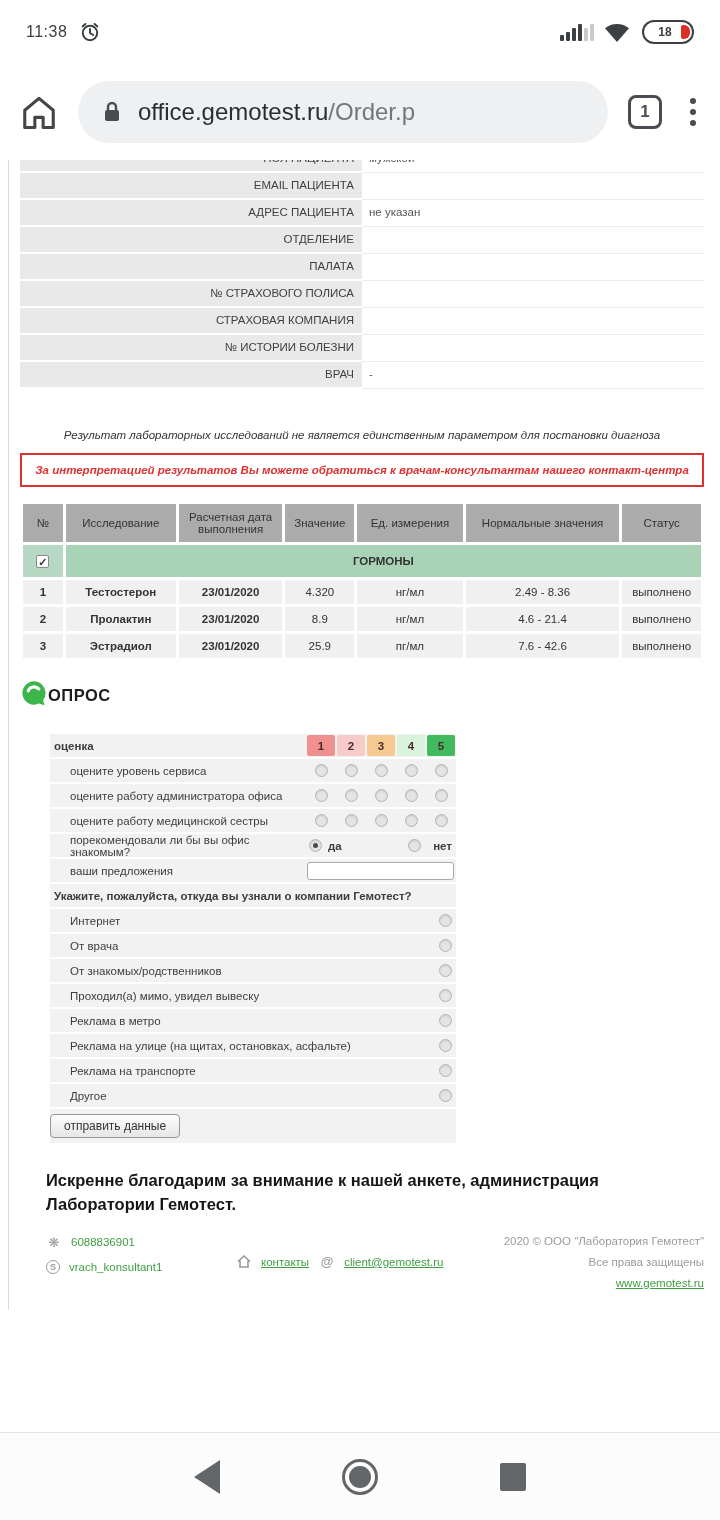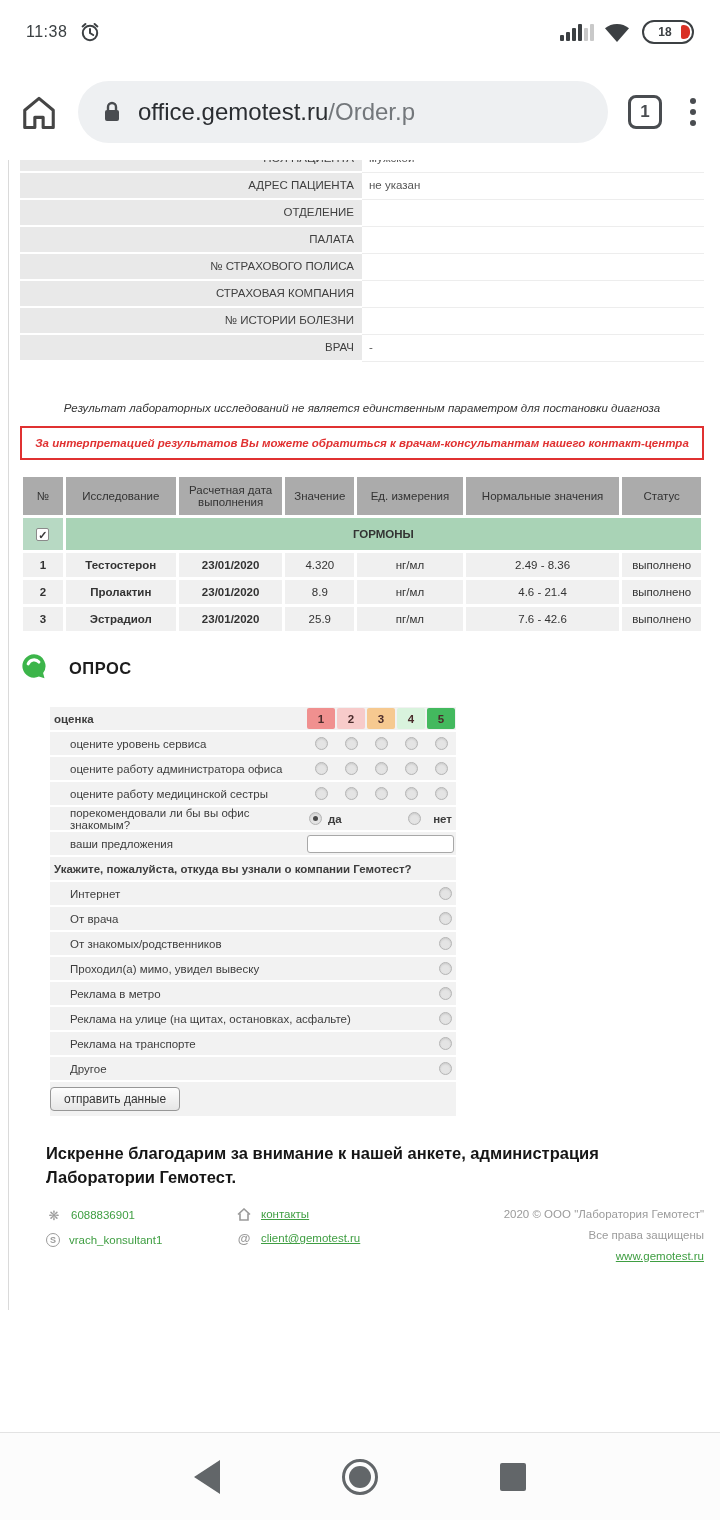--- a/index.html
+++ b/index.html
@@ -54,21 +54,21 @@
     padding:7px 3px; text-align:center; vertical-align:middle; }
   .results-table td { font-size:11.5px; color:#333; text-align:center; vertical-align:middle; }
   .cb-cell { background:#b7d9c3; height:32px; }
   .group-cell { background:#a9d3b6; font-weight:bold; }
   .checkbox { display:inline-block; width:13px; height:13px; background:#fff;
     border:1px solid #8a8a8a; border-radius:2px; font-size:11px; line-height:12px;
     color:#3a3a3a; font-weight:bold; }
   .data-row td { background:#f0f0f0; padding:6px 3px; }
   .b { font-weight:bold; }
   
-  .survey-head { margin-top:18px; display:flex; align-items:center; gap:21px; }
+  .survey-head { margin-top:18px; display:flex; align-items:center; gap:0; }
   .survey-title { font-size:16.5px; font-weight:bold; color:#1d1d1d; letter-spacing:.5px; }
   .intro { margin:17px 0 0 26px; width:618px; font-size:16.5px; font-weight:bold;
     color:#161616; line-height:1.42; }
   .survey-table { margin:23px 0 0 30px; width:406px; font-size:11.5px; color:#3d3d3d; }
   .s-row { display:flex; align-items:center; background:#f2f2f2; border-bottom:2px solid #fff;
     height:25px; }
   .s-label { flex:1; padding-left:20px; }
   .s-label-head { flex:1; padding-left:4px; font-weight:bold; }
   .scale-cell { width:28px; height:21px; margin:0 1px; display:flex; align-items:center;
     justify-content:center; font-weight:bold; color:#4a2b2b; border-radius:2px; font-size:11.5px; }
@@ -87,21 +87,21 @@
   .opt-radio { margin-right:4px; }
   .submit-row { height:34px; border-bottom:none; padding-right:2px; }
   .submit-btn { font-size:12px; color:#333; padding:4px 13px; border:1px solid #979797;
     border-radius:4px; background:linear-gradient(#fdfdfd,#e6e6e6);
     font-family:"Liberation Sans", sans-serif; }
   .thanks { margin:26px 0 0 26px; width:620px; font-size:16.5px; font-weight:bold;
     color:#161616; line-height:1.45; }
   
   .contacts { margin:18px 0 0 26px; display:flex; font-size:11.5px; }
   .c-col1 { width:190px; display:flex; flex-direction:column; gap:10px; }
-  .c-col2 { width:230px; display:flex; flex-direction:column; gap:10px; }
+  .c-col2 { width:230px; display:flex; flex-direction:row; gap:10px; }
   .c-col3 { flex:1; text-align:right; color:#9b9b9b; display:flex; flex-direction:column; gap:9px; }
   .c-item { display:flex; align-items:center; gap:9px; }
   .green { color:#3f9e42; }
   .glink { color:#3f9e42; text-decoration:underline; }
   .gicon { color:#9b9b9b; width:16px; display:inline-flex; justify-content:center;
     font-size:13px; }
   .skype-circ { width:14px; height:14px; border:1.5px solid #9b9b9b; border-radius:50%;
     color:#9b9b9b; font-size:9px; font-weight:bold; display:flex; align-items:center;
     justify-content:center; }
   
@@ -175,20 +175,24 @@
 
 <div class="content">
   <div class="edge-line"></div>
 
   <div>
     <div class="clip">
       <div class="form-row">
         <div class="form-label">ПОЛ ПАЦИЕНТА</div>
         <div class="form-value">мужской</div>
       </div>
+    </div>
+    <div class="form-row">
+      <div class="form-label">EMAIL ПАЦИЕНТА</div>
+      <div class="form-value"></div>
     </div>
     <div class="form-row">
       <div class="form-label">АДРЕС ПАЦИЕНТА</div>
       <div class="form-value">не указан</div>
     </div>
     <div class="form-row">
       <div class="form-label">ОТДЕЛЕНИЕ</div>
       <div class="form-value"></div>
     </div>
     <div class="form-row">

